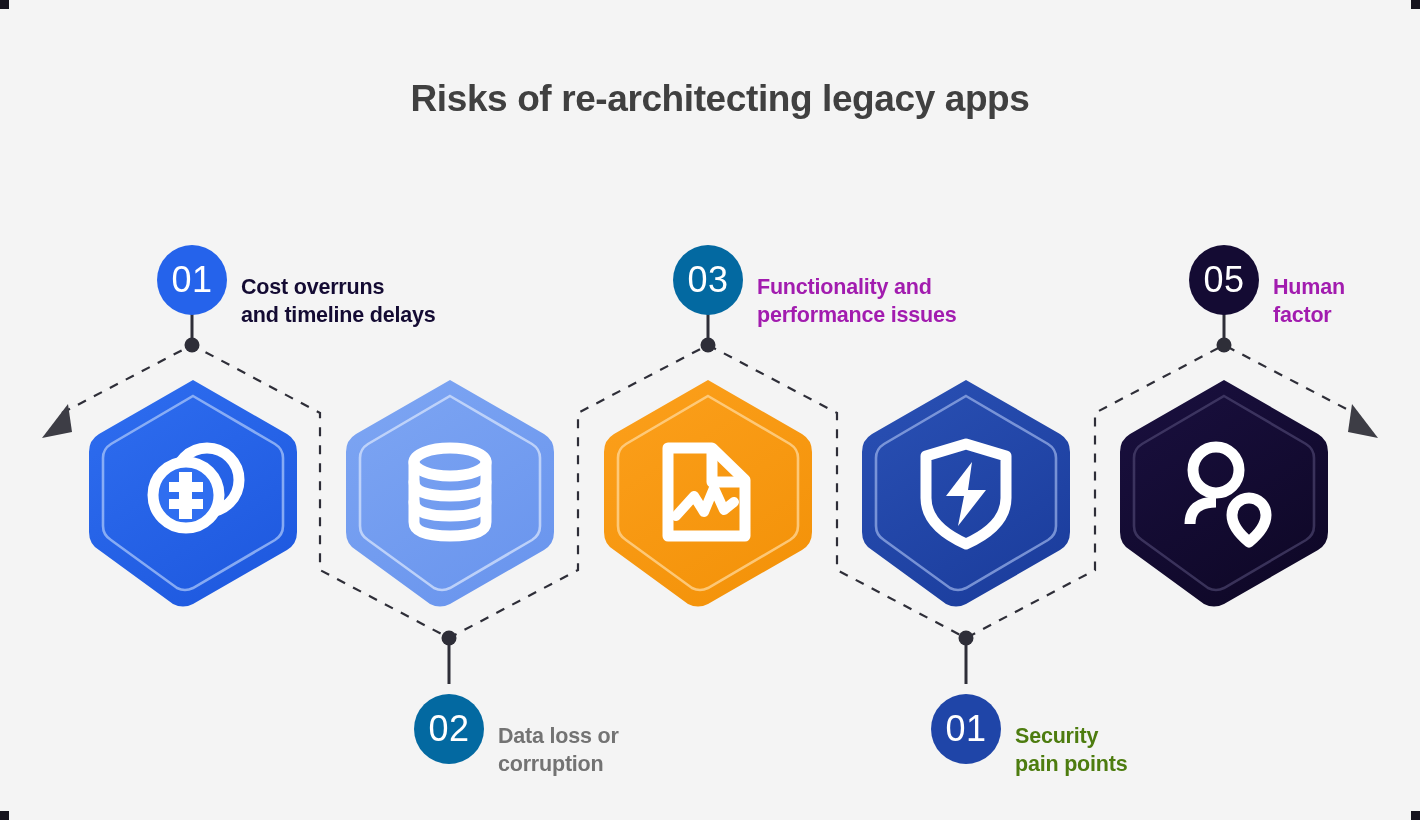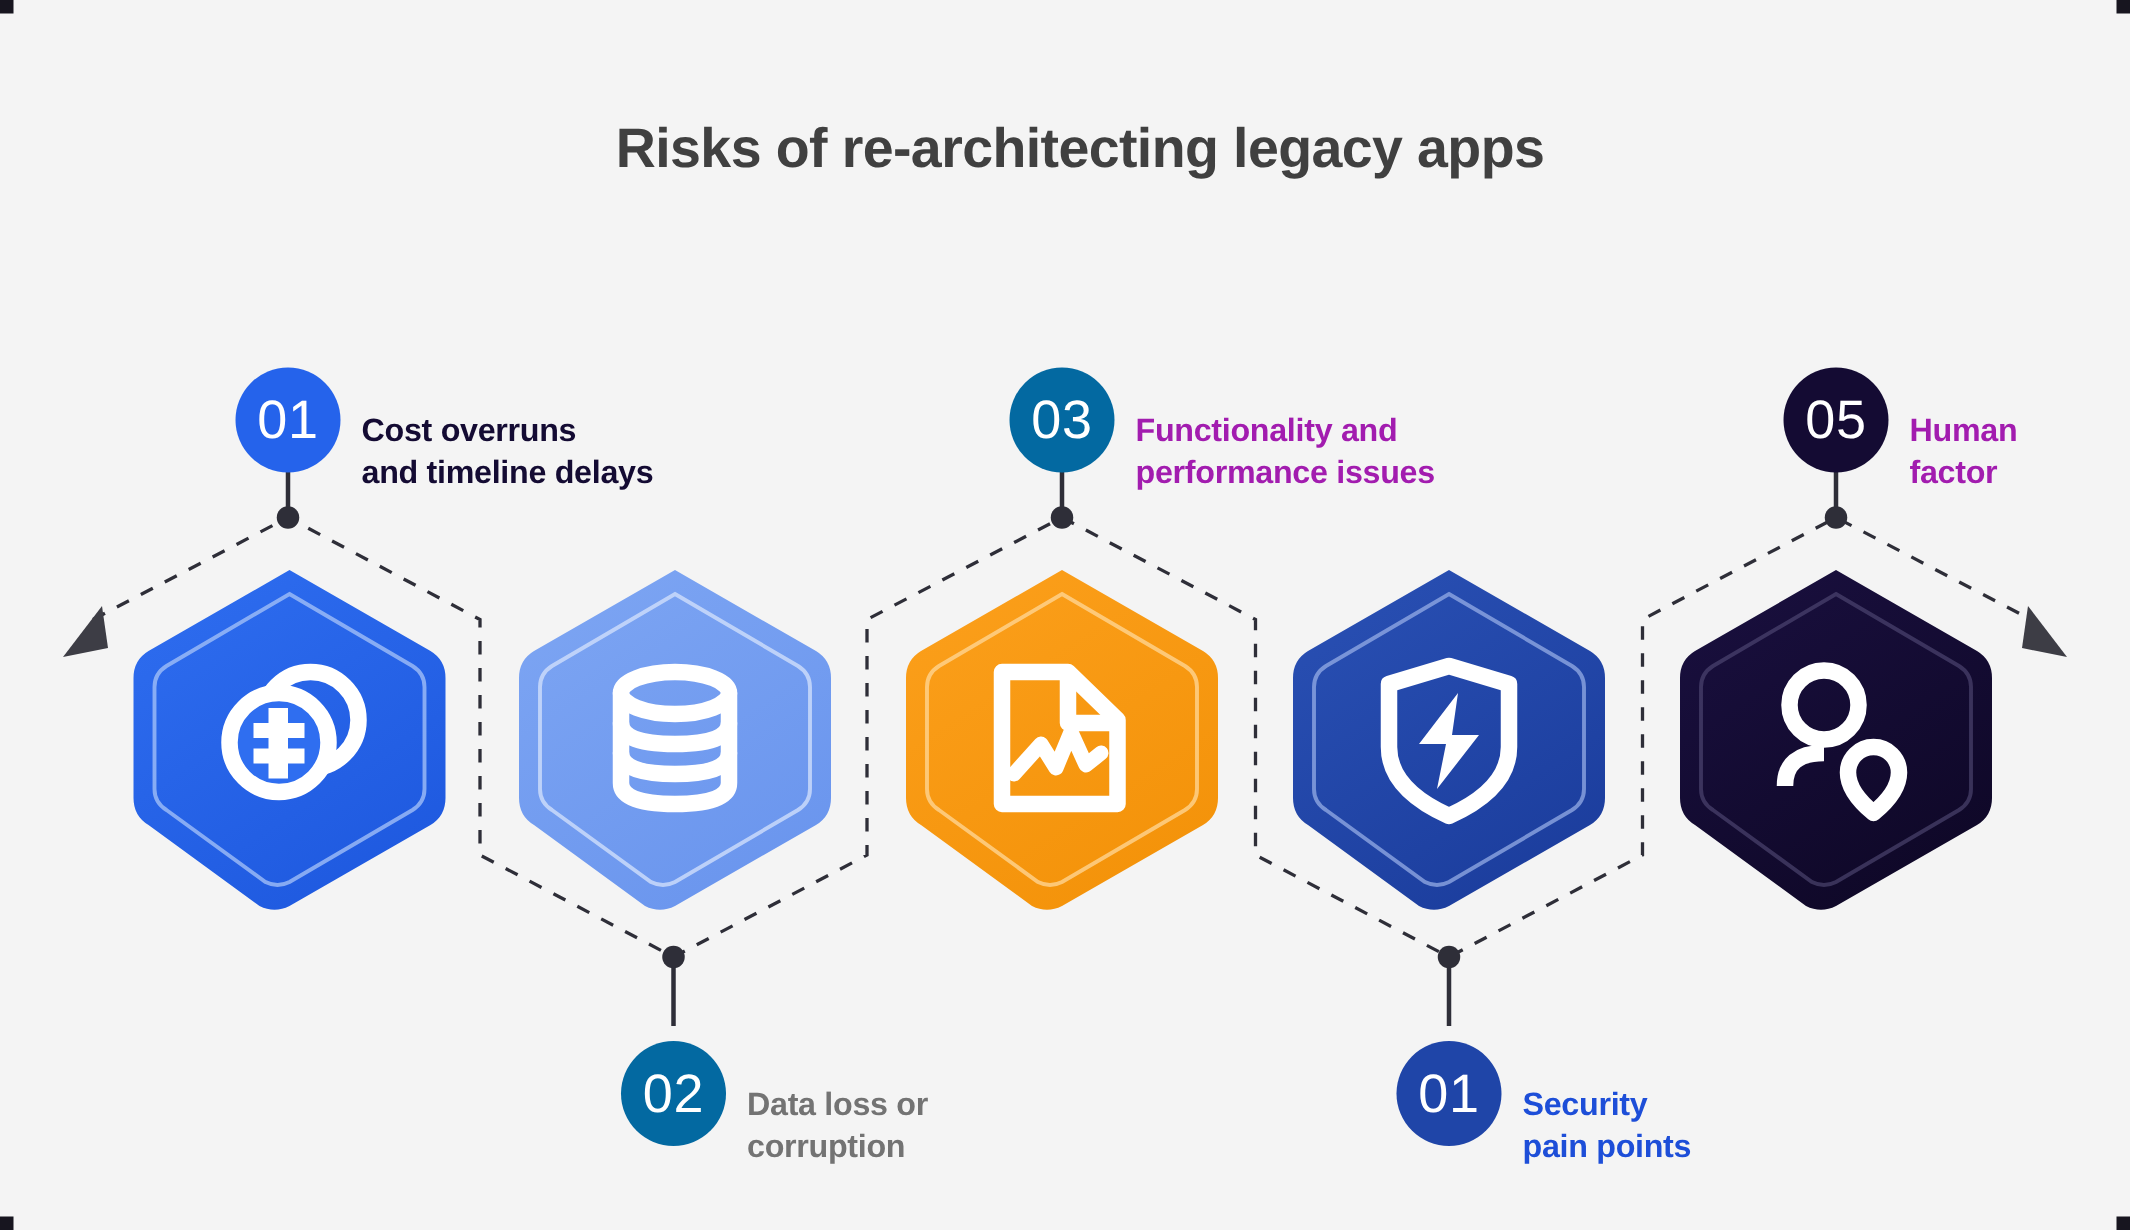--- a/index.html
+++ b/index.html
@@ -244,21 +244,21 @@
   </div>
 
   <div class="node" style="left:673px; top:230px;">
     <div class="badge" style="background:#0369a1;">03</div>
     <div class="node-label" style="color:#a21caf;">Functionality and
 performance issues</div>
   </div>
 
   <div class="node" style="left:931px; top:679px;">
     <div class="badge" style="background:#1f45a8;">01</div>
-    <div class="node-label" style="color:#1d4ed8;">Security
+    <div class="node-label" style="color:#4d7c0f;">Security
 pain points</div>
   </div>
 
   <div class="node" style="left:1189px; top:230px;">
     <div class="badge" style="background:#140b33;">05</div>
     <div class="node-label" style="color:#a21caf;">Human
 factor</div>
   </div>
 
 </div>

